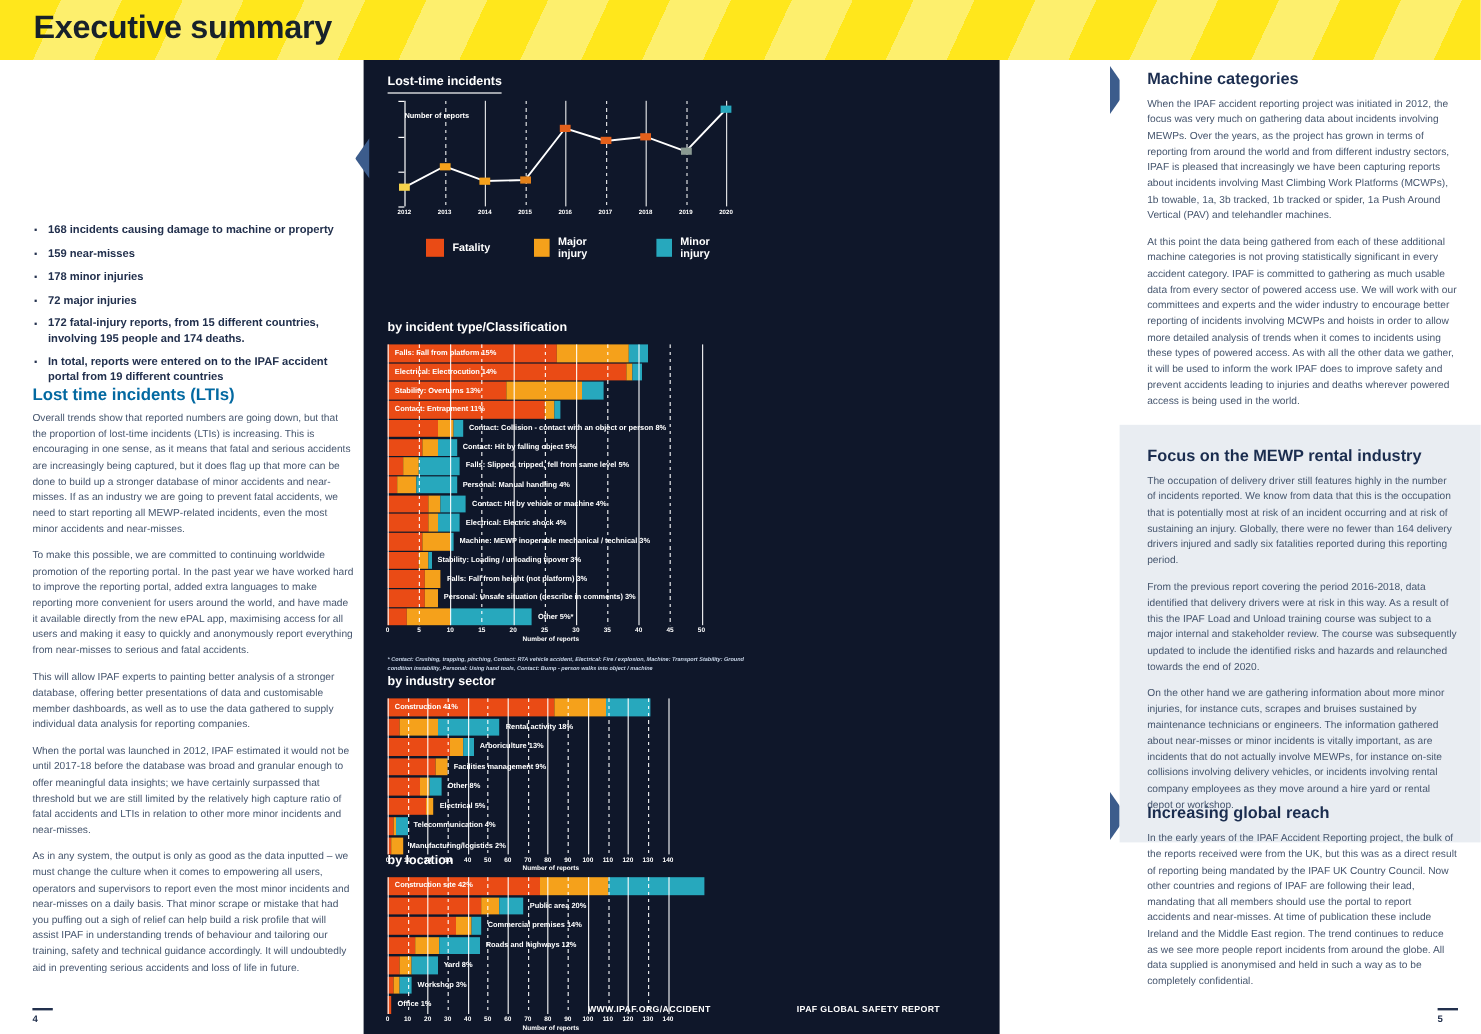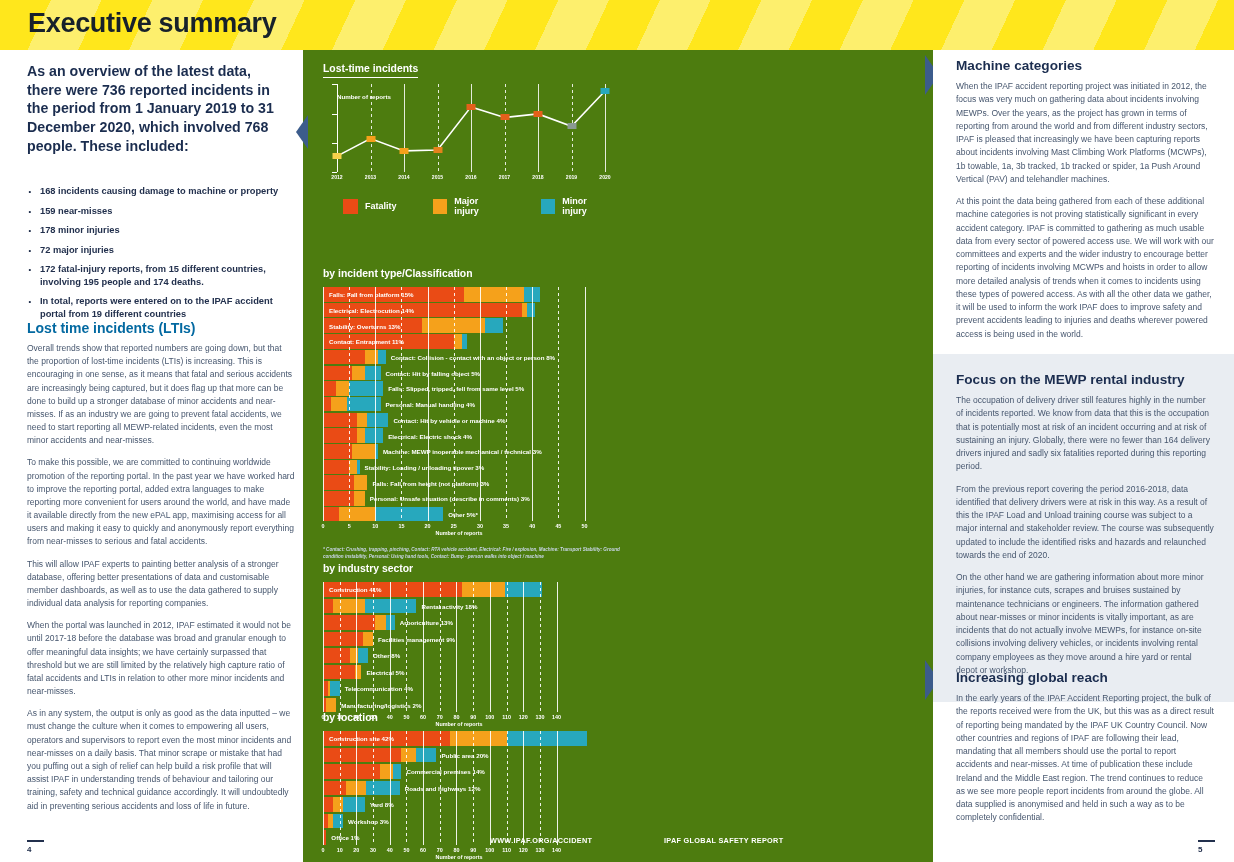--- a/index.html
+++ b/index.html
@@ -37,21 +37,21 @@
   ul.bullets{margin:0;padding:0;}
 
   .h2{font-size:14px;font-weight:bold;color:#0369a1;margin:0 0 6px 0;}
   .sec-lti{position:absolute;left:27px;top:270px;width:268px;}
   .sec-lti p{font-size:8.5px;line-height:1.55;color:#46566e;margin:0 0 9px 0;text-align:left;}
 
   .pagenum-left{position:absolute;left:27px;top:790px;font-size:8px;font-weight:bold;color:#22304d;}
   .pagenum-left:before{content:"";display:block;width:17px;height:2px;background:#22304d;margin-bottom:3px;}
 
   
-  .center-panel{position:absolute;left:303px;top:50px;width:630px;height:812px;background:#4d7c0f;}
+  .center-panel{position:absolute;left:303px;top:50px;width:530px;height:812px;background:#0f172a;}
   .blue-notch{
     position:absolute;left:296px;top:115px;width:12px;height:34px;
     background:#3c5c8c;clip-path:polygon(100% 0,100% 100%,0 50%);
   }
   .blue-notch2{
     position:absolute;left:925px;top:55px;width:14px;height:40px;
     background:#3c5c8c;clip-path:polygon(0 0,0 100%,100% 50%);
   }
   .blue-notch3{
     position:absolute;left:925px;top:660px;width:14px;height:40px;
@@ -66,21 +66,21 @@
 
   
   .lti-box{position:absolute;left:20px;top:8px;width:290px;}
   .lti-plot{position:relative;width:288px;height:105px;margin-top:6px;}
   .vgrid{position:absolute;top:0;width:1px;height:88px;background:#ffffff;opacity:.85;}
   .vgrid.dash{background:repeating-linear-gradient(to bottom,#fff 0 3px,transparent 3px 6px);}
   .ytick{position:absolute;left:-2px;width:5px;height:1px;background:#ffffff;}
   .axis-note{position:absolute;left:14px;top:9px;font-size:6.2px;font-weight:bold;color:#ffffff;}
   .xlab{position:absolute;top:90px;font-size:5.1px;font-weight:bold;color:#ffffff;transform:translateX(-50%);}
   .pt{position:absolute;width:9px;height:6px;transform:translate(-50%,-50%);}
-  .legend-row{position:absolute;left:20px;top:138px;display:flex;gap:36px;align-items:center;}
+  .legend-row{position:absolute;left:32px;top:138px;display:flex;gap:36px;align-items:center;}
   .legend-item{display:flex;align-items:center;gap:7px;}
   .legend-sw{width:15px;height:15px;}
   .legend-lb{font-size:9px;font-weight:bold;color:#ffffff;}
 
   
   .hbar-box{position:absolute;left:20px;}
   .hbar-plot{position:relative;margin-top:5px;}
   .hb-row{position:relative;width:100%;}
   .hb-seg{position:absolute;top:0;height:100%;}
   .hb-lab{
@@ -121,21 +121,20 @@
 </head>
 <body>
 
 <div class="page">
 
   <div class="header-band">
     <div class="header-title">Executive summary</div>
   </div>
 
   <div class="left-col">
-    <div class="lead">As an overview of the latest data, there were 736 reported incidents in the period from 1 January 2019 to 31 December 2020, which involved 768 people. These included:</div>
     <ul class="bullets" id="bullets">
         <li>168 incidents causing damage to machine or property</li>
         <li>159 near-misses</li>
         <li>178 minor injuries</li>
         <li>72 major injuries</li>
         <li>172 fatal-injury reports, from 15 different countries, involving 195 people and 174 deaths.</li>
         <li>In total, reports were entered on to the IPAF accident portal from 19 different countries</li>
       </ul>
     <div class="sec-lti">
       <div class="h2">Lost time incidents (LTIs)</div>

